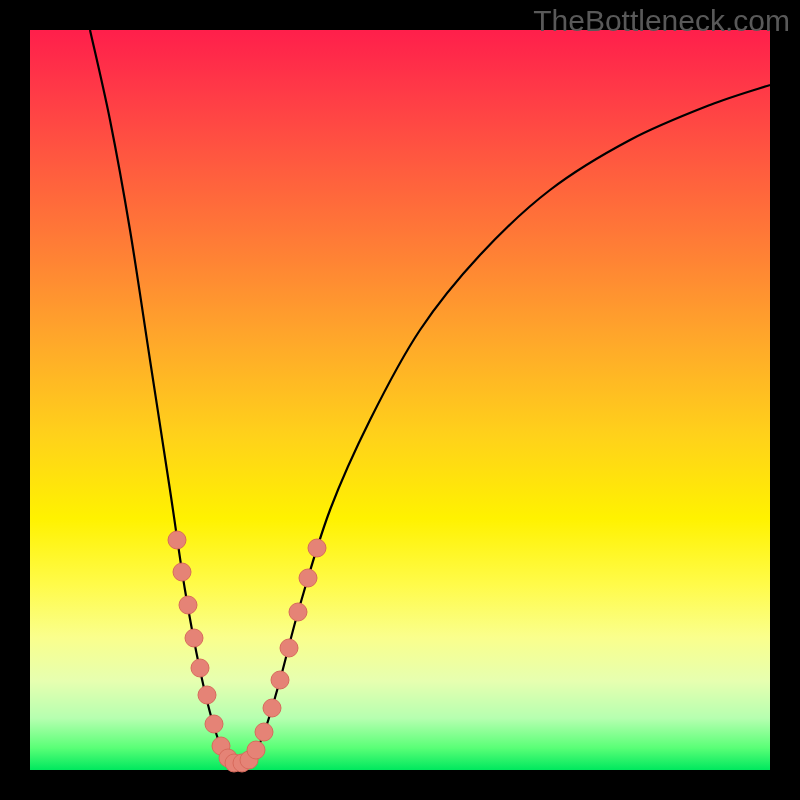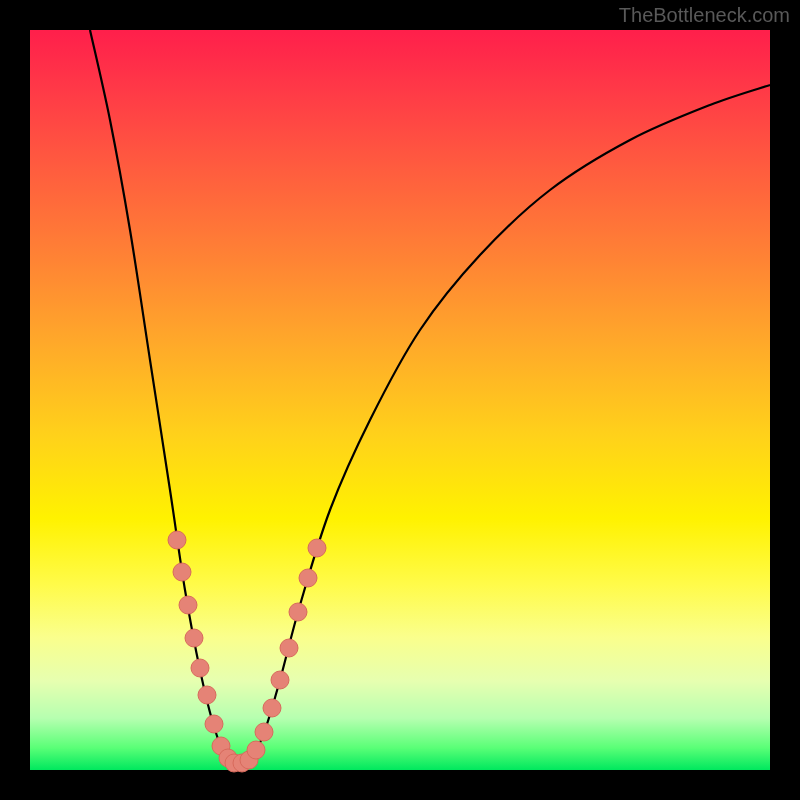--- a/index.html
+++ b/index.html
@@ -40,21 +40,21 @@
       #b6ffb0 93%,
       #5aff77 97%,
       #00e85e 100%
     );
   }
   .watermark {
     position: absolute;
     top: 4px;
     right: 10px;
     color: #595959;
-    font-size: 20px;
+    font-size: 30px;
     font-weight: 500;
     letter-spacing: 0px;
     user-select: none;
   }
   svg.curve {
     position: absolute;
     left: 0;
     top: 0;
     width: 740px;
     height: 740px;

